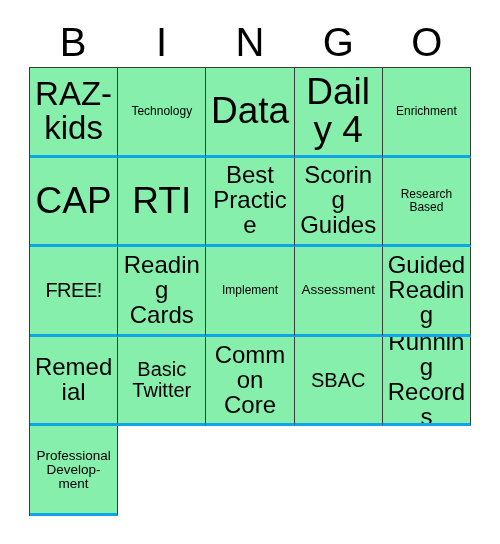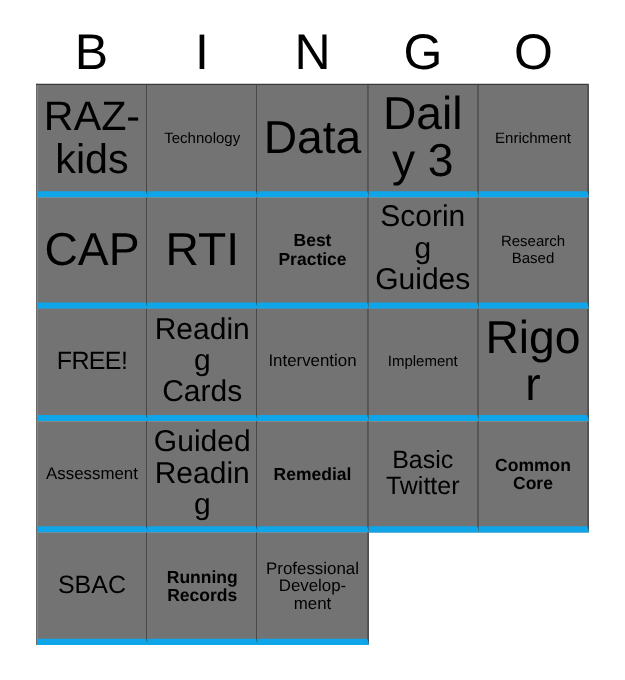--- a/index.html
+++ b/index.html
@@ -55,45 +55,45 @@
     border-top: 1px solid #3a3a3a;
     border-left: 1px solid #3a3a3a;
     display: grid;
     grid-template-columns: repeat(5, 1fr);
     grid-template-rows: repeat(5, 1fr);
   }
 
   .cell {
     box-sizing: border-box;
     border-right: 1px solid #3a3a3a;
-    border-bottom: 5px solid #0ea5e9;
+    border-bottom: 3px solid #0ea5e9;
     display: flex;
     align-items: center;
     justify-content: center;
     text-align: center;
     padding: 2px 3px;
     overflow: hidden;
-    background: #737373;
+    background: #86efac;
   }
 
   .cell-text {
     display: block;
     width: 100%;
     line-height: 1.04;
     word-break: normal;
     overflow-wrap: break-word;
     hyphens: manual;
   }
 
   
   .fs-xxl .cell-text { font-size: 37px; }
   .fs-xl  .cell-text { font-size: 33px; }
   .fs-lg  .cell-text { font-size: 20px; }
   .fs-md  .cell-text { font-size: 24px; }
-  .fs-sm  .cell-text { font-size: 14px; font-weight: bold; }
+  .fs-sm  .cell-text { font-size: 24px; }
   .fs-xs  .cell-text { font-size: 12px; }
   .fs-xxs .cell-text { font-size: 13.5px; }
 
   .free-cell .cell-text { letter-spacing: -0.5px; }
 </style>
 </head>
 <body>
 
 <div id="bingo-card">
 
@@ -110,21 +110,21 @@
     <div class="cell fs-xl">
         <span class="cell-text">RAZ-<wbr>kids</span>
       </div>
     <div class="cell fs-xs">
         <span class="cell-text">Technology</span>
       </div>
     <div class="cell fs-xxl">
         <span class="cell-text">Data</span>
       </div>
     <div class="cell fs-xxl">
-        <span class="cell-text">Daily 3</span>
+        <span class="cell-text">Daily 4</span>
       </div>
 
     <div class="cell fs-xs">
         <span class="cell-text">Enrichment</span>
       </div>
     <div class="cell fs-xxl">
         <span class="cell-text">CAP</span>
       </div>
     <div class="cell fs-xxl">
         <span class="cell-text">RTI</span>
@@ -138,29 +138,23 @@
       </div>
     <div class="cell fs-xs">
         <span class="cell-text">Research Based</span>
       </div>
     <div class="cell fs-lg free-cell">
         <span class="cell-text">FREE!</span>
       </div>
     <div class="cell fs-md">
         <span class="cell-text">Reading Cards</span>
       </div>
-    <div class="cell fs-xxs">
-        <span class="cell-text">Intervention</span>
-      </div>
 
     <div class="cell fs-xs">
         <span class="cell-text">Implement</span>
-      </div>
-    <div class="cell fs-xxl">
-        <span class="cell-text">Rigor</span>
       </div>
     <div class="cell fs-xxs">
         <span class="cell-text">Assessment</span>
       </div>
     <div class="cell fs-md">
         <span class="cell-text">Guided Reading</span>
       </div>
     <div class="cell fs-sm">
         <span class="cell-text">Remedial</span>
       </div>

